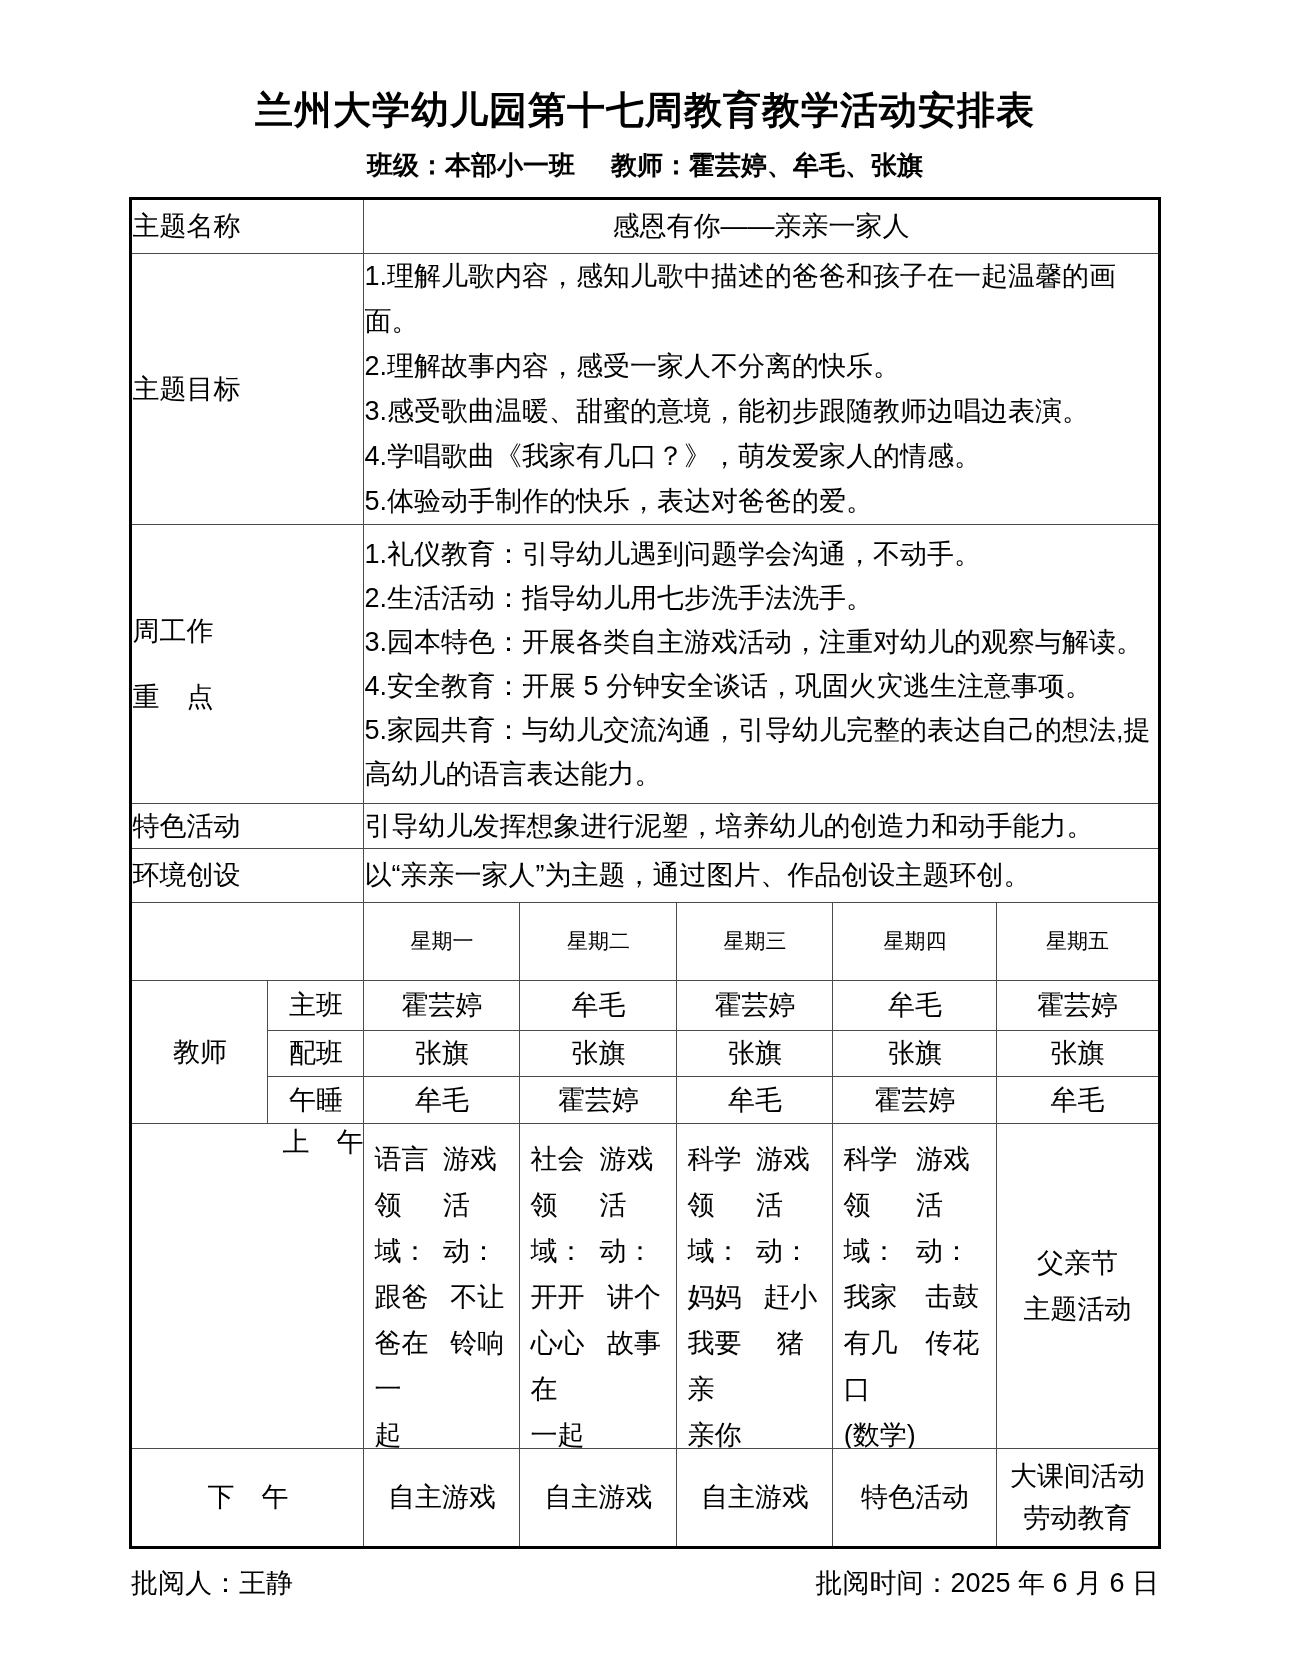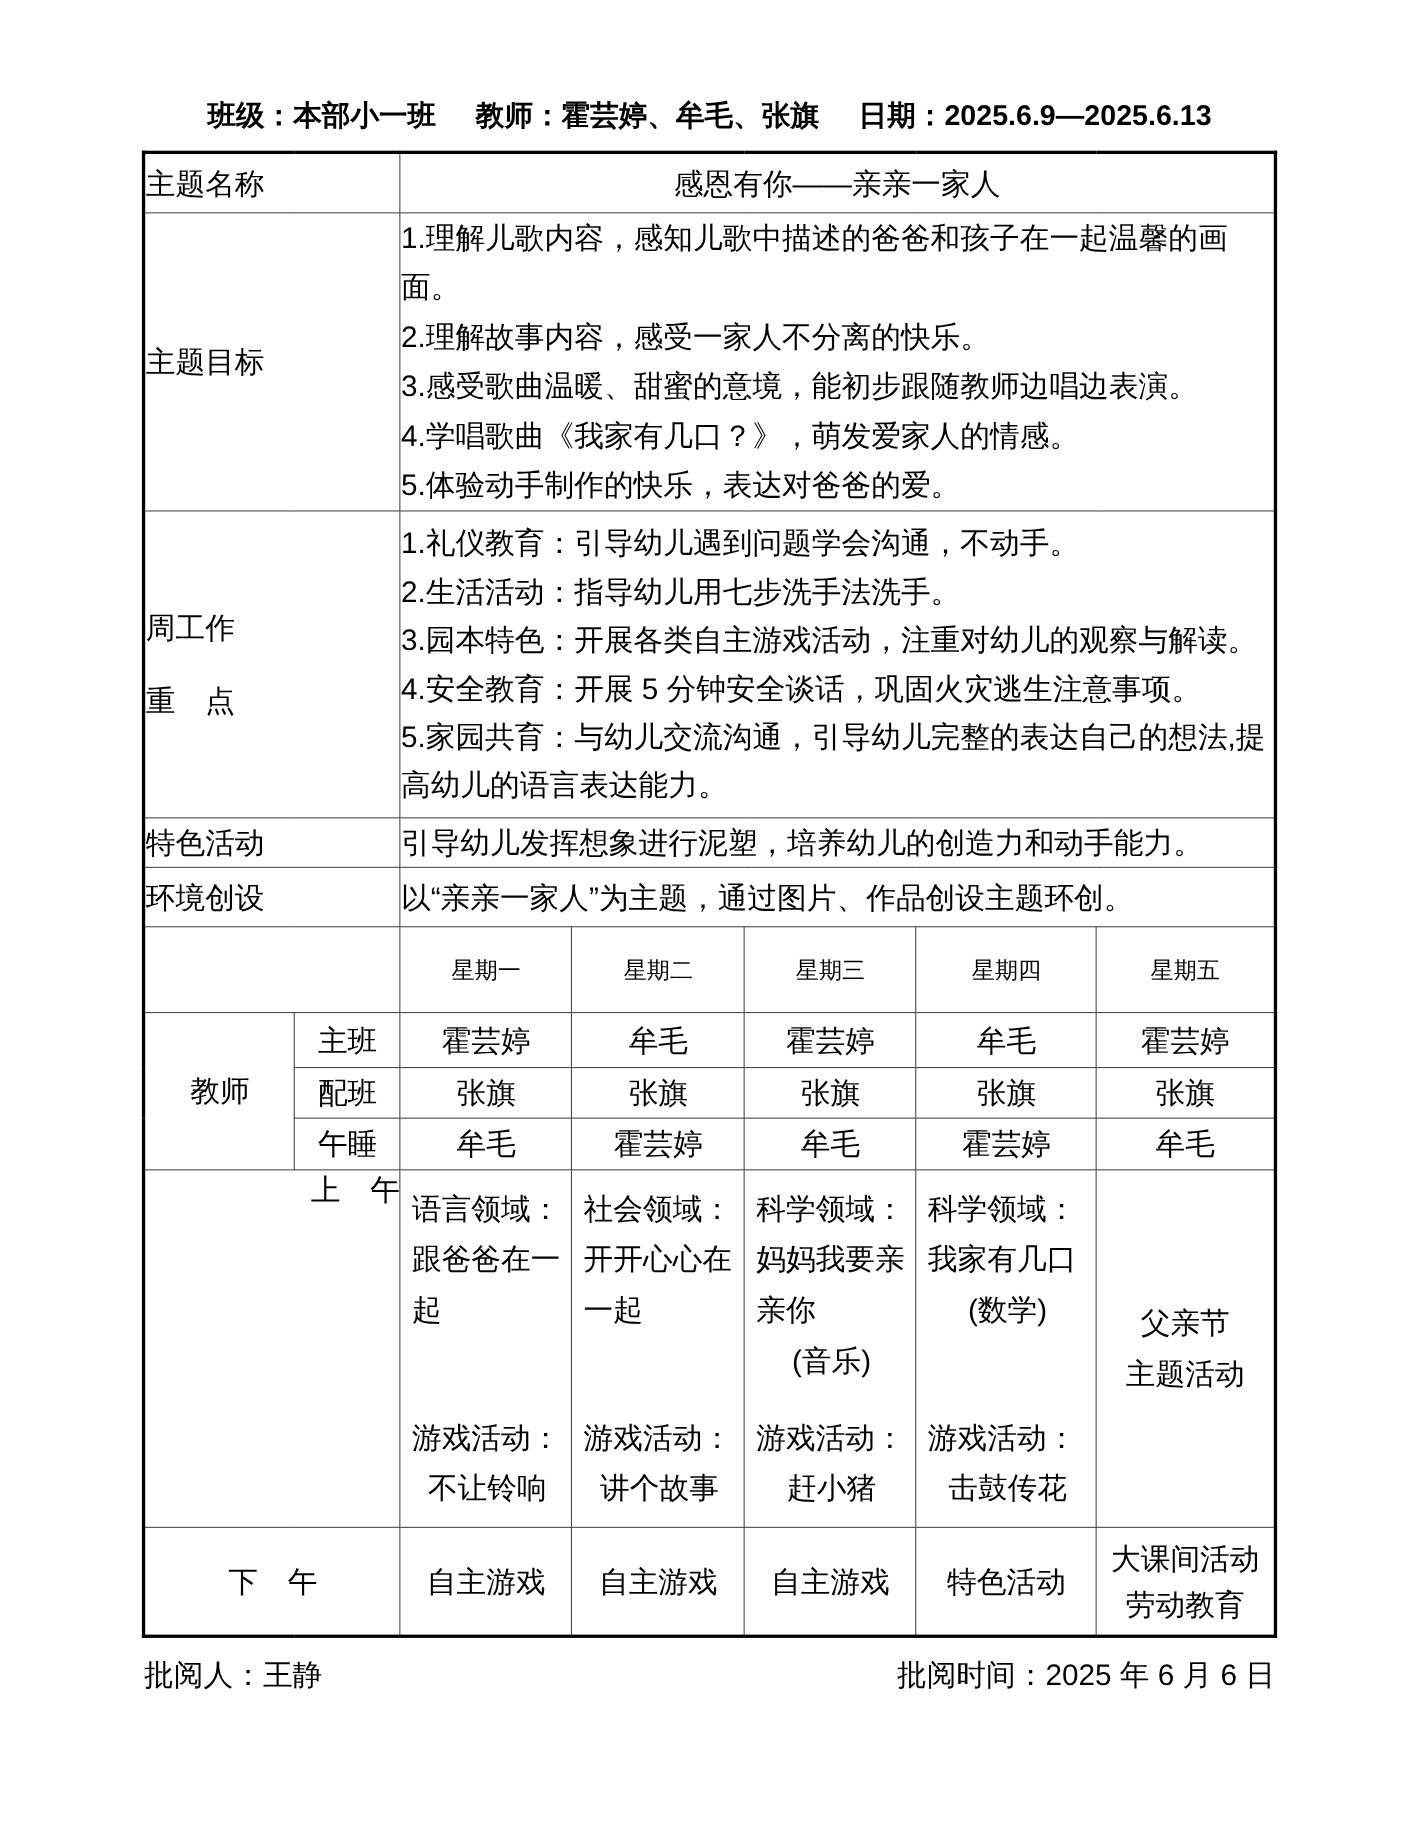--- a/index.html
+++ b/index.html
@@ -59,21 +59,21 @@
   tr.r-weekday td{height:77px;font-size:21px;text-align:center;}
   tr.r-t1 td{height:49px;text-align:center;}
   tr.r-t2 td{height:45px;text-align:center;}
   tr.r-t3 td{height:46px;text-align:center;}
   tr.r-morning td{height:322px;vertical-align:top;}
   tr.r-afternoon td{height:97px;text-align:center;}
   td.morning-label, td.afternoon-label{vertical-align:middle;text-align:right;font-size:28px;}
   .mcell{
     height:300px;
     display:flex;
-    flex-direction:column;
+    flex-direction:row;
     justify-content:space-between;
     padding:12px 8px 8px 10px;
   }
   .mcell .ln{line-height:46px;}
   .mcell .left{text-align:left;}
   .mcell .center{text-align:center;}
   .mcell-center{
     height:300px;
     display:flex;
     flex-direction:column;
@@ -88,25 +88,25 @@
     display:flex;
     justify-content:space-between;
     font-size:27px;
   }
 </style>
 </head>
 <body>
 
 <div class="page">
 
+  <h1 class="doc-title">兰州大学幼儿园第十七周教育教学活动安排表</h1>
 
   <div class="info-line">
     <span>班级：本部小一班</span>
     <span>教师：霍芸婷、牟毛、张旗</span>
-    <span>日期：2025.6.9—2025.6.13</span>
   </div>
 
   <table class="sched">
     <colgroup>
       <col style="width:137px">
         <col style="width:96px">
       <col style="width:156px">
         <col style="width:157px">
         <col style="width:156px">
         <col style="width:164px">

